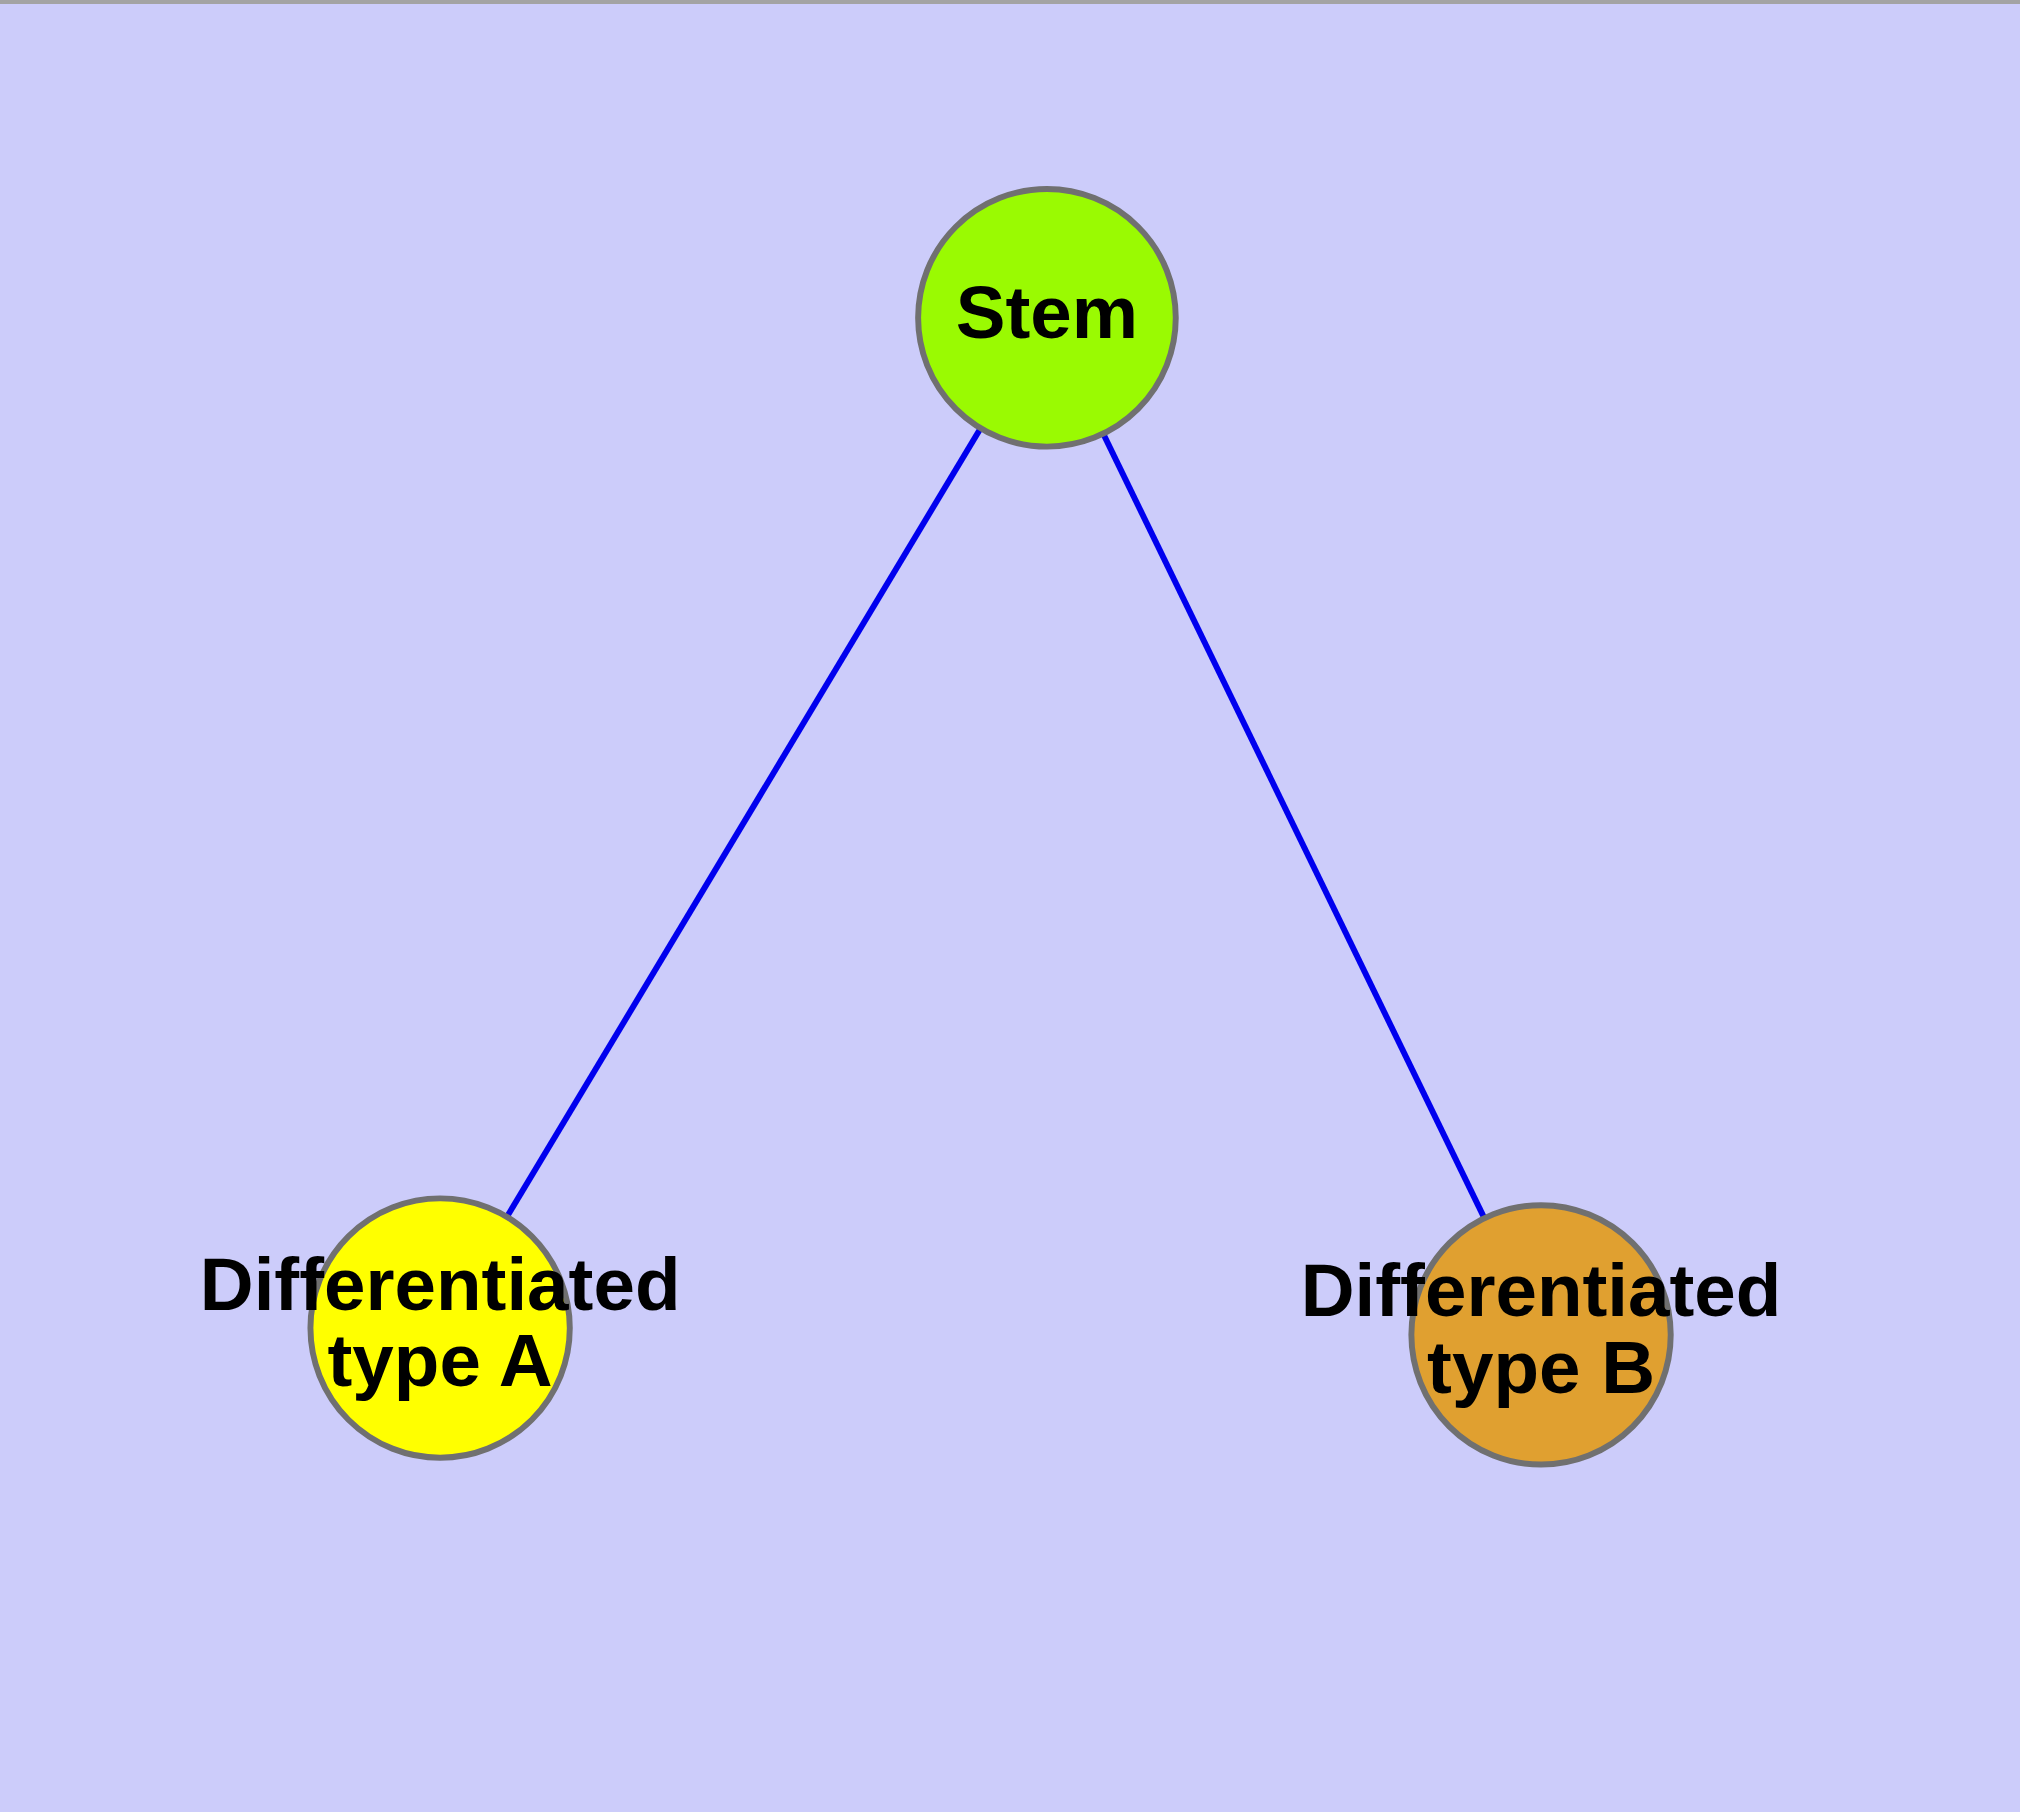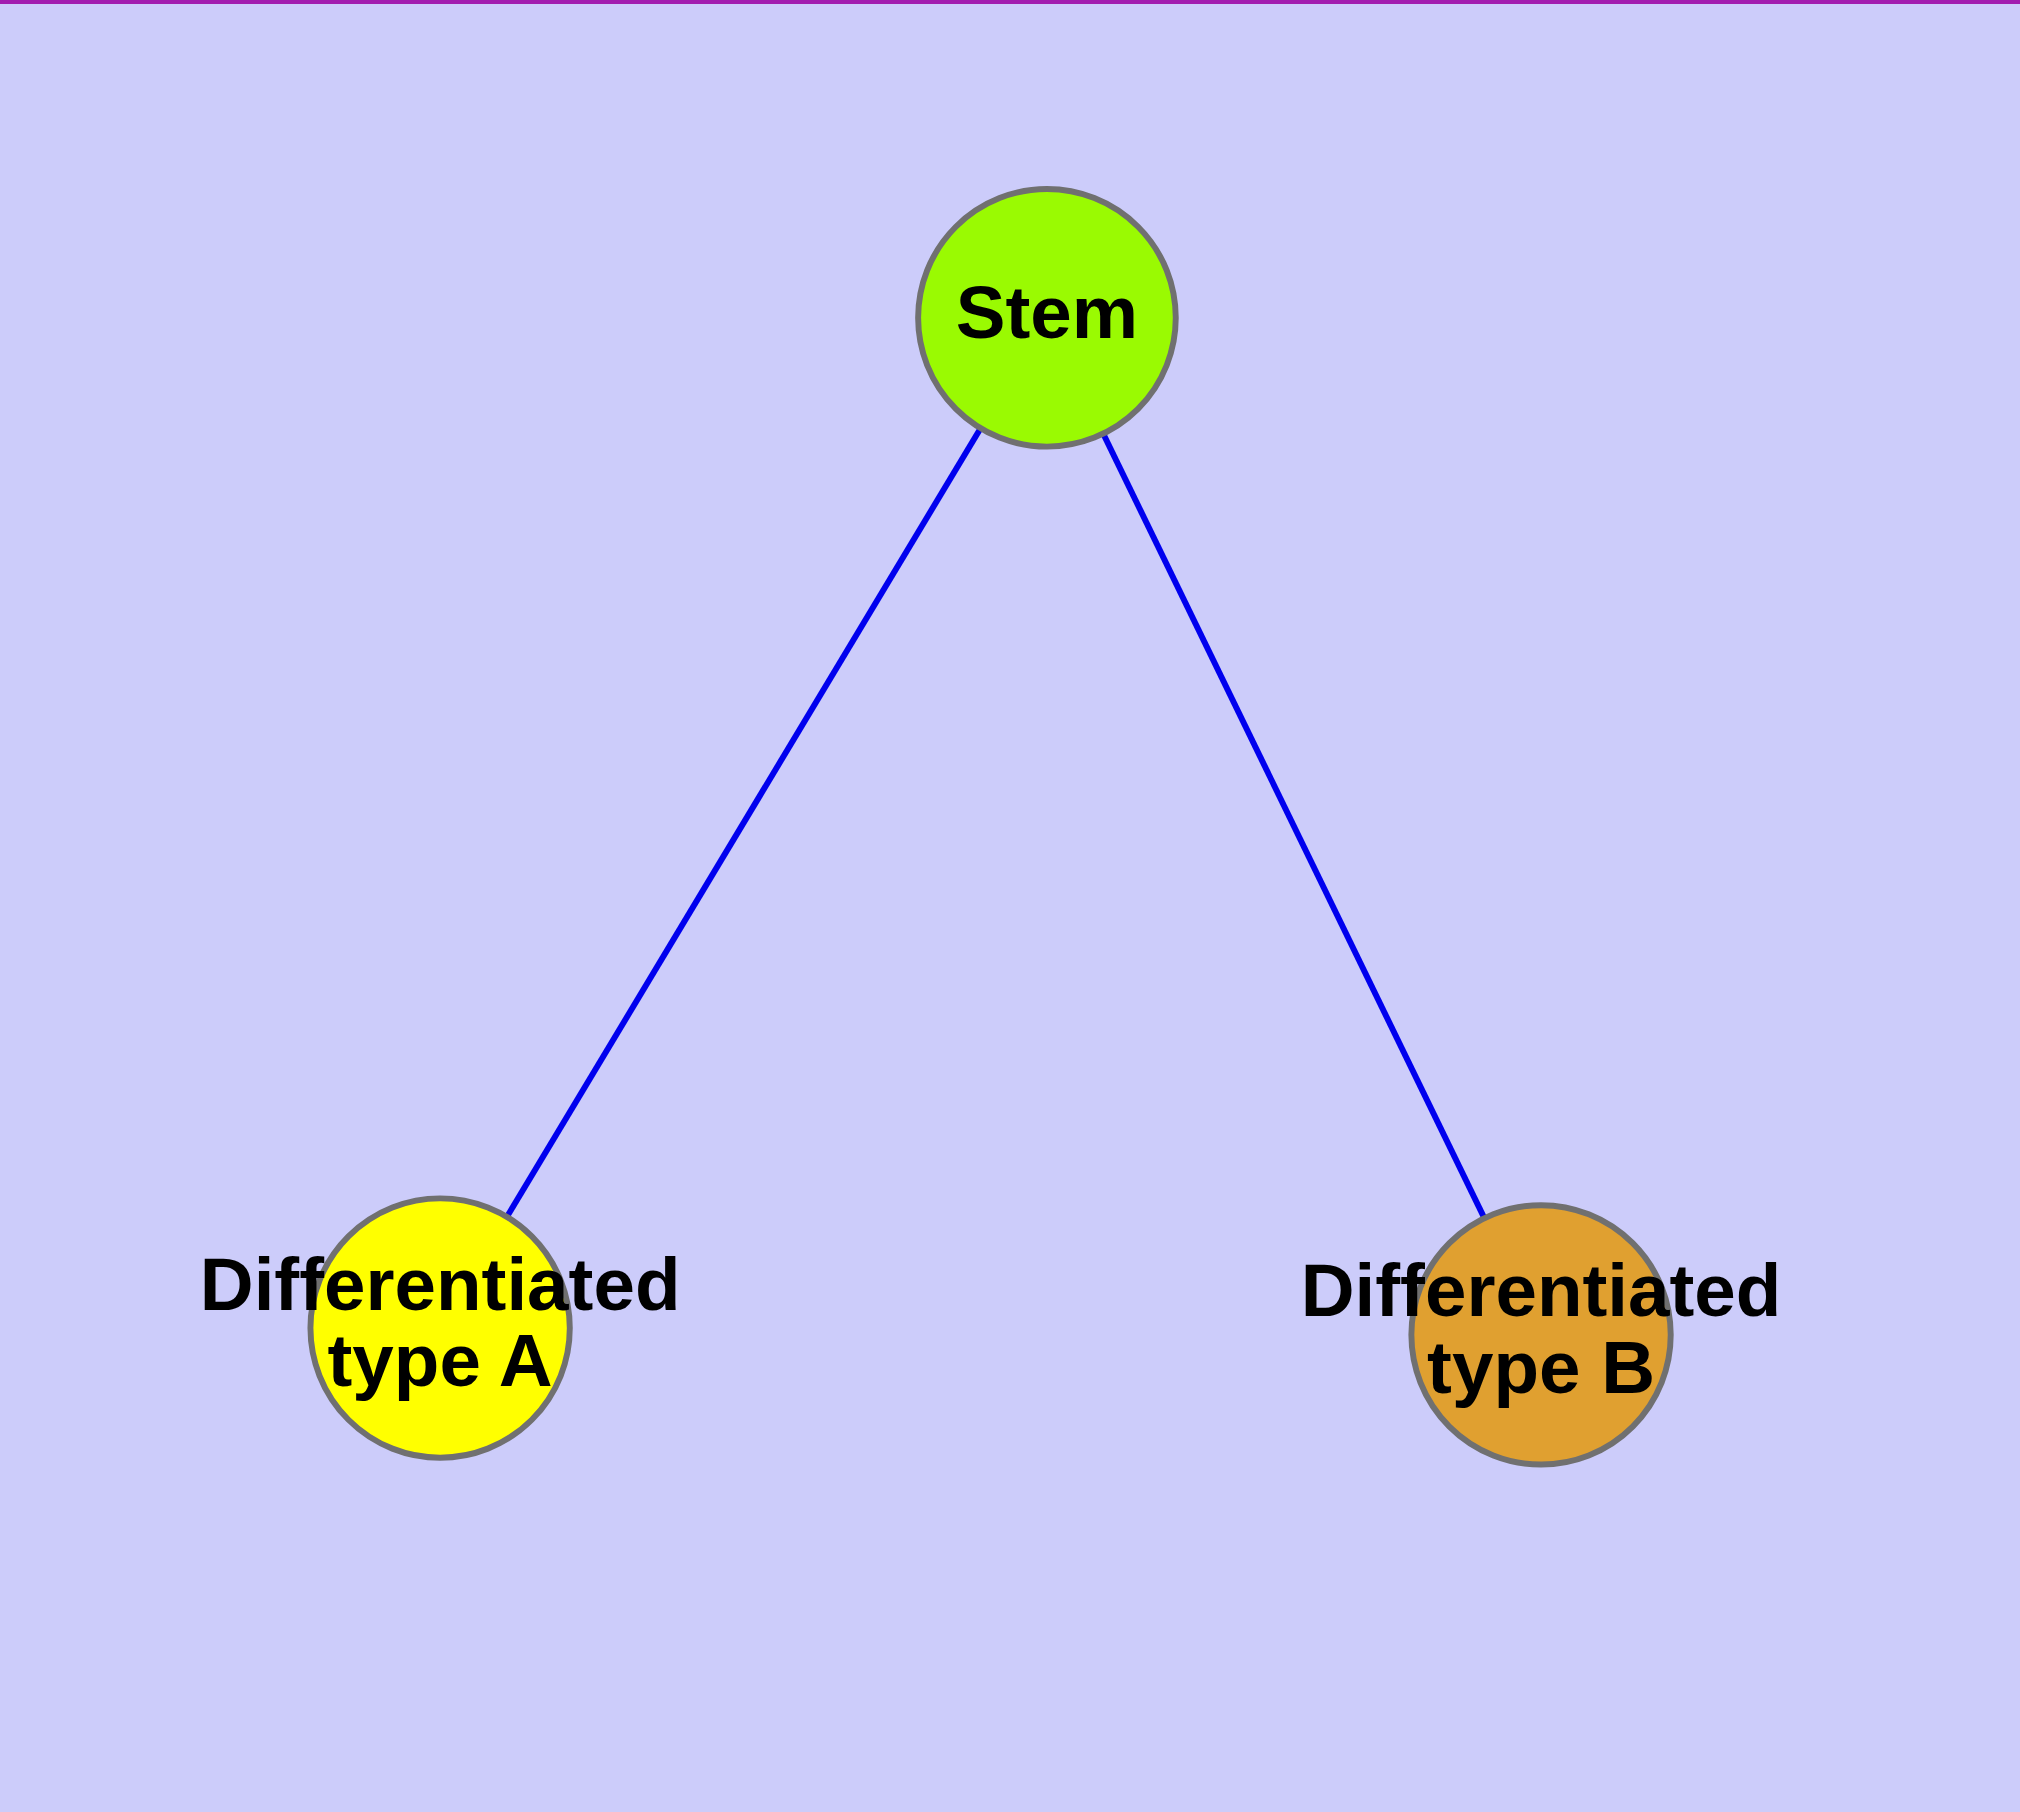--- a/index.html
+++ b/index.html
@@ -6,21 +6,21 @@
   html, body {
     margin: 0;
     padding: 0;
     background: #ffffff;
   }
   #canvas {
     position: relative;
     width: 2021px;
     height: 1812px;
     overflow: hidden;
-    background: #a21caf;
+    background: #a3a3a3;
     font-family: "Liberation Sans", sans-serif;
   }
   #plot-bg {
     position: absolute;
     left: 0;
     top: 4.2px;
     width: 2021px;
     height: 1808px;
     background: #ccccfa;
   }

